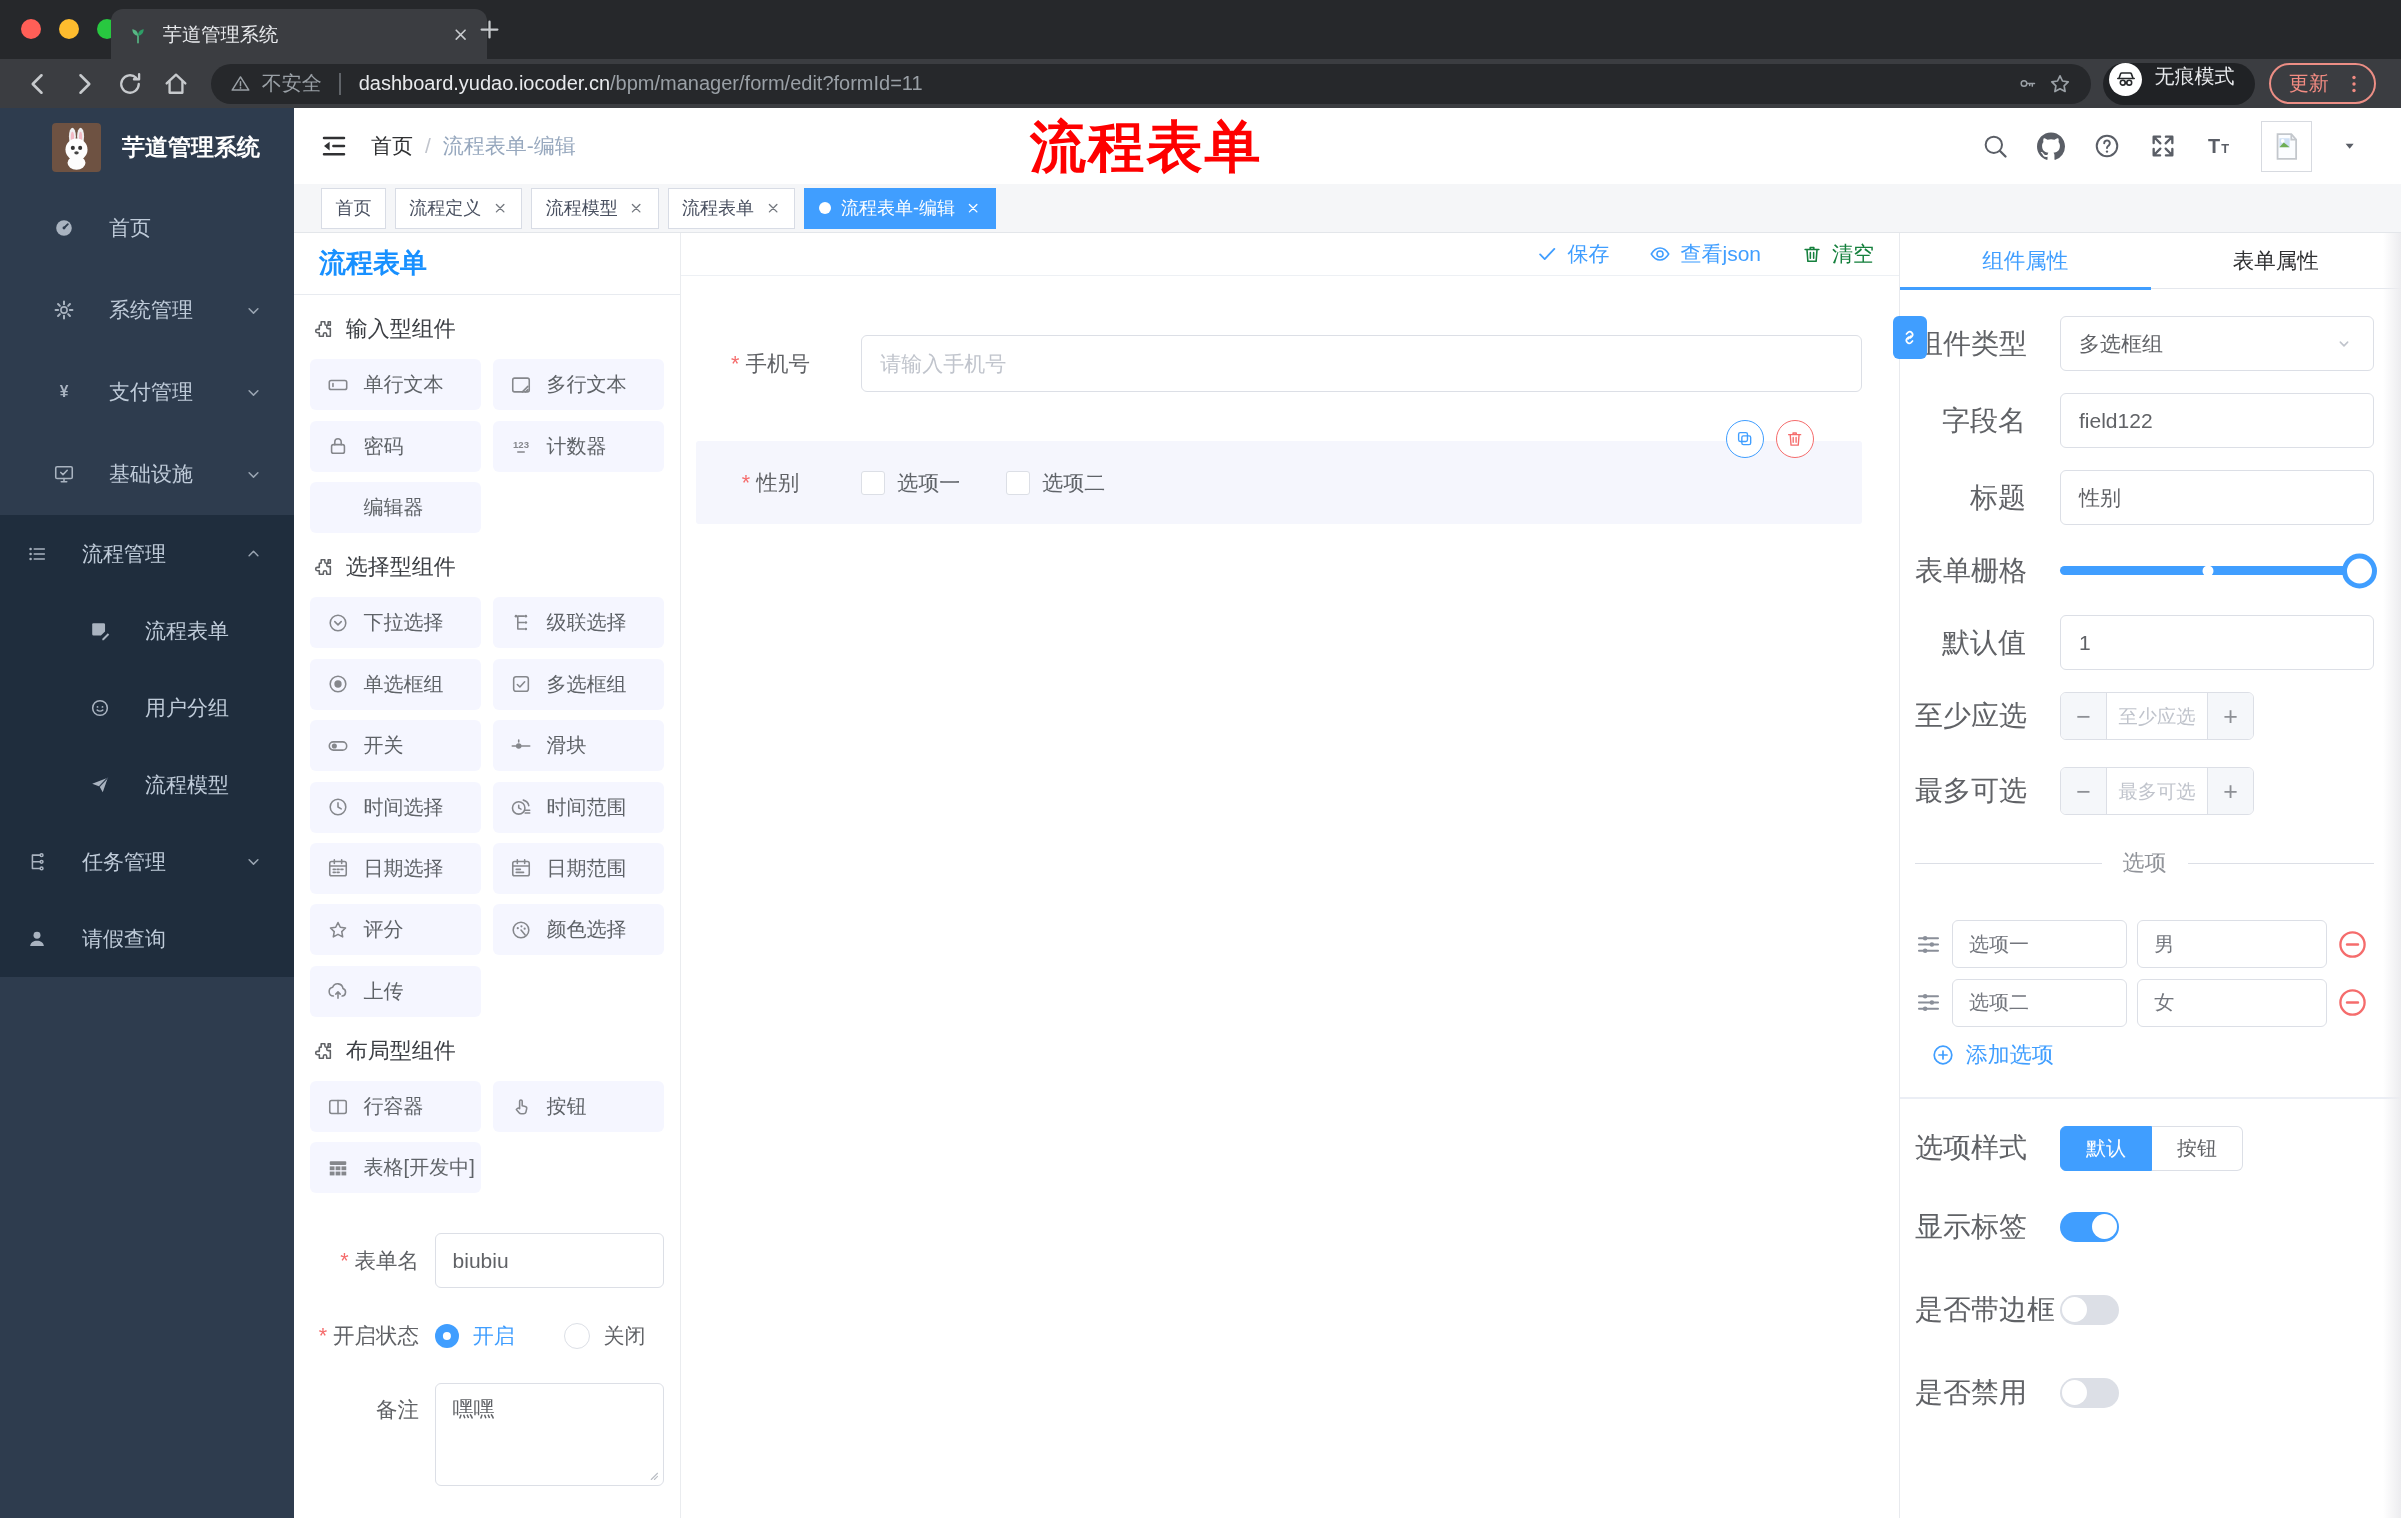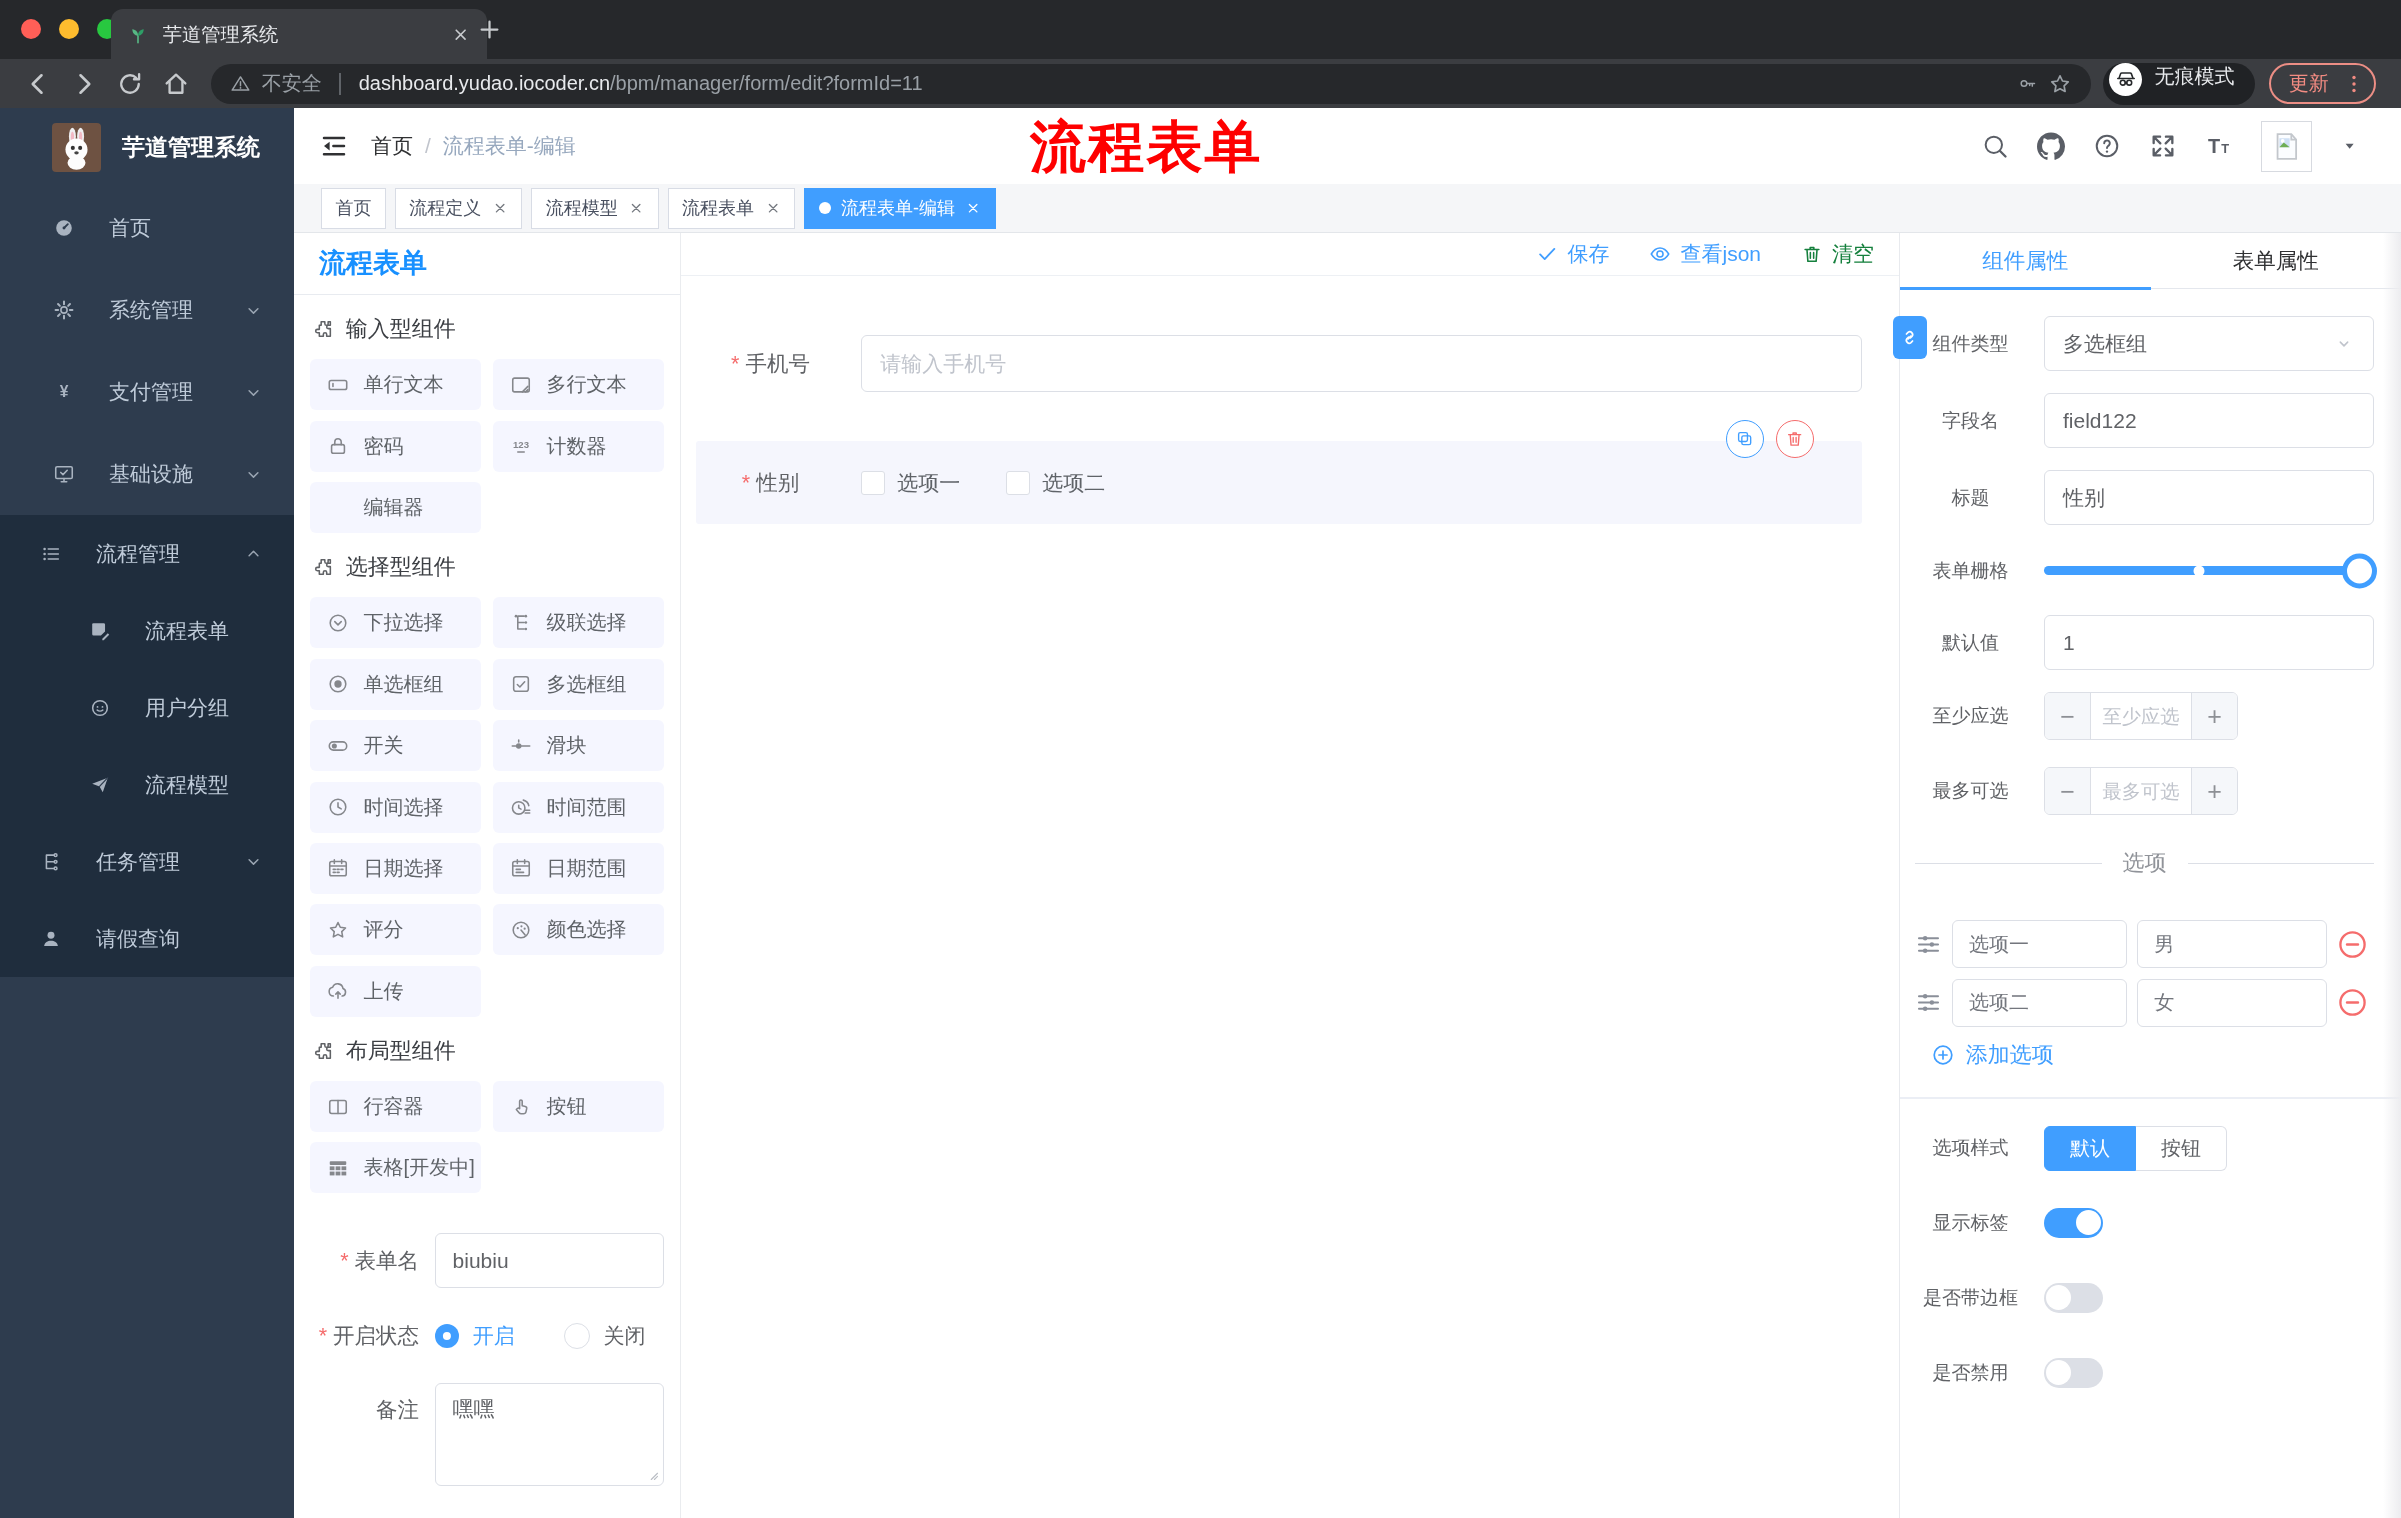--- a/index.html
+++ b/index.html
@@ -39,21 +39,21 @@
   .app{position:absolute;top:108px;left:0;right:0;bottom:0;display:flex}
   .sidebar{width:294px;background:#2e3c4e;flex-shrink:0;color:#bfcbd9;overflow:hidden}
   .logo{height:79px;display:flex;align-items:center;gap:21px;padding-left:52px;color:#fff;
         font-size:23px;font-weight:700;white-space:nowrap}
   .logo .i{width:49px;height:49px}
   .mi{height:82px;display:flex;align-items:center;font-size:21px;position:relative;cursor:pointer;white-space:nowrap}
   .subwrap{background:#1f2d3d}
   .subwrap .mi{height:77px}
   .mi .mico{width:22px;height:22px;margin-right:34px;color:#a9b3c0}
   .mi.l1{padding-left:53px}
-  .mi.l2{padding-left:40px}
+  .mi.l2{padding-left:26px}
   .mi.l3{padding-left:89px}
   .mi .chev{position:absolute;right:30px;width:21px;height:21px;color:#9aa5b2}
 
   .main{flex:1;display:flex;flex-direction:column;position:relative;min-width:0}
 
   
   .hdr{height:76px;background:#fff;display:flex;align-items:center;padding:0 42px 0 25px;position:relative}
   .fold{width:30px;height:30px;color:#303133;margin-right:22px}
   .crumb{font-size:21px;color:#303133;display:flex;gap:12px;align-items:center}
   .crumb .sep{color:#c0c4cc}
@@ -134,21 +134,21 @@
                 background:linear-gradient(to left,#ececef,rgba(255,255,255,0));pointer-events:none}
   .ptabs{height:55px;display:flex;border-bottom:1.5px solid #e4e7ed;position:relative;flex-shrink:0}
   .ptab{flex:1;display:flex;align-items:center;justify-content:center;font-size:21.5px;color:#303133;cursor:pointer}
   .ptab.active{color:#409eff}
   .pbar{position:absolute;left:0;bottom:-1.5px;width:50%;height:3px;background:#409eff}
   .linktag{position:absolute;left:-7.4px;top:83px;width:34px;height:43px;background:#409eff;border-radius:6px;
            display:flex;align-items:center;justify-content:center;color:#fff;z-index:3}
   .linktag .i{width:21px;height:21px}
   .pbody{flex:1;padding:27px 27px 0 15px;overflow:hidden}
   .rrow{display:flex;align-items:center;margin-bottom:22px}
-  .rlabel{width:111px;text-align:center;font-size:19px;color:#606266;margin-right:18px;flex-shrink:0;white-space:nowrap}
+  .rlabel{width:111px;text-align:right;font-size:28px;color:#606266;margin-right:34px;flex-shrink:0;white-space:nowrap}
   .rctl{flex:1;min-width:0}
   .rinput{height:53px;border:1.5px solid #dcdfe6;border-radius:6px;display:flex;align-items:center;
           padding:0 18px;font-size:21px;color:#606266;background:#fff}
   .ph{color:#c0c4cc}
   .selchev{margin-left:auto;width:22px;height:22px;color:#c0c4cc}
   .slider{position:relative;height:53px;display:flex;align-items:center}
   .strack{height:9px;border-radius:4.5px;background:#409eff;width:100%}
   .sstop{position:absolute;left:47%;top:50%;transform:translate(-50%,-50%);width:11px;height:11px;border-radius:50%;background:#fff}
   .shandle{position:absolute;right:-3px;top:50%;transform:translate(0,-50%);width:25px;height:25px;
            border-radius:50%;background:#fff;border:5.2px solid #409eff}

